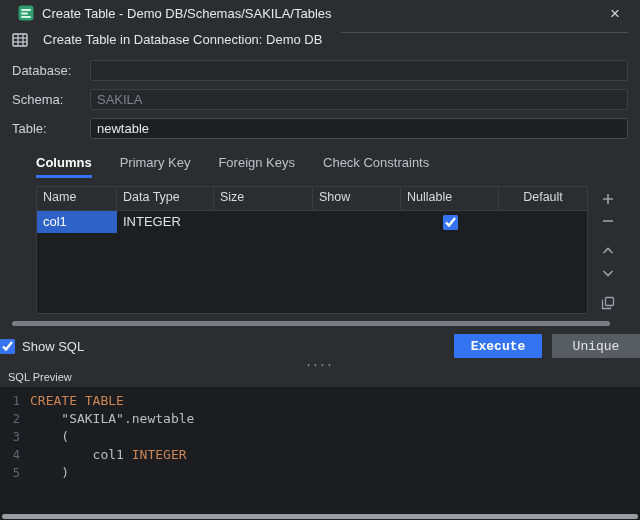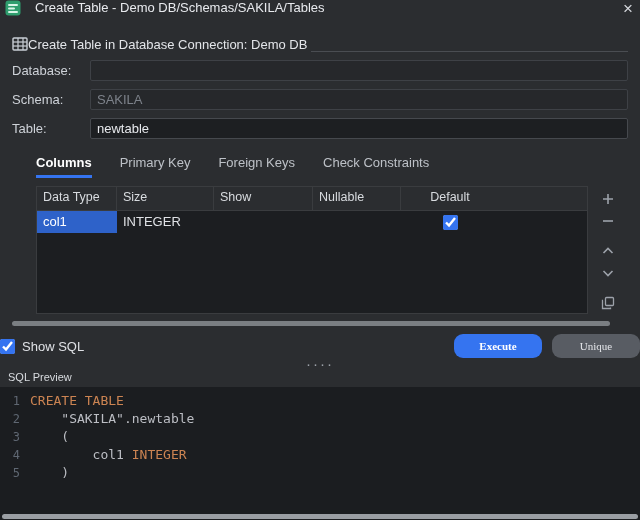--- a/index.html
+++ b/index.html
@@ -4,27 +4,27 @@
 <style>
   * { box-sizing: border-box; }
   html,body { margin:0; padding:0; }
   body {
     width:640px; height:520px; overflow:hidden;
     background:#2b2d30; color:#dfe1e5;
     font-family:"Liberation Sans", sans-serif; font-size:13px;
     display:flex; flex-direction:column;
   }
   
-  .titlebar { height:26px; flex:0 0 26px; display:flex; padding:0 5px; gap:14px; }
+  .titlebar { height:26px; flex:0 0 26px; display:flex; align-items:center; padding:0 18px; gap:8px; }
   .app-icon { width:16px; height:16px; display:inline-flex; }
   .win-title { flex:1; font-size:13px; color:#e8eaee; white-space:nowrap; overflow:hidden; }
   .close-btn { font-size:17px; line-height:1; color:#d4d7dc; cursor:pointer; padding:0 2px; }
   
   .content { padding:6px 12px 0 12px; }
-  .group-header { display:flex; align-items:flex-end; gap:0; height:20px; }
+  .group-header { display:flex; align-items:flex-start; gap:15px; height:20px; }
   .group-title { white-space:nowrap; color:#e3e5e9; }
   .hline { flex:1; height:1px; background:#4a4d52; margin-left:4px; }
   .form-row { display:flex; align-items:center; margin-top:8px; }
   .form-label { width:78px; flex:0 0 78px; color:#ced2d8; }
   .field {
     flex:1; height:21px; border-radius:2px; padding:0 6px;
     font-family:"Liberation Sans", sans-serif; font-size:13px;
     background:#1d1f22; border:1px solid #46494e; color:#e6e8ec; outline:none;
   }
   .field.disabled { background:#26282b; border-color:#3e4146; color:#7d828a; }
@@ -50,22 +50,22 @@
   .tool { width:26px; height:22px; display:flex; align-items:center; justify-content:center; cursor:pointer; color:#9da2aa; }
   .tool.gap { margin-top:8px; }
   .tool svg { display:block; }
   
   .hscroll { margin:7px 12px 0 12px; height:5px; }
   .hscroll .thumb { width:97%; height:5px; background:#8e9297; border-radius:3px; opacity:.8; }
   
   .footer { display:flex; align-items:center; margin-top:8px; padding:0 0; }
   .show-sql { display:flex; align-items:center; gap:7px; cursor:pointer; }
   .buttons { margin-left:auto; display:flex; gap:10px; }
-  .btn { min-width:88px; height:24px; border:none; border-radius:9px; cursor:pointer;
-         font-family:Liberation Serif, serif; font-size:11px; }
+  .btn { min-width:88px; height:24px; border:none; border-radius:1px; cursor:pointer;
+         font-family:Liberation Mono, monospace; font-size:13px; }
   .btn.primary { background:#3574f0; color:#ffffff; font-weight:bold; }
   .btn.secondary { background:#585c63; color:#e4e6ea; }
   
   .splitter { height:12px; display:flex; align-items:center; justify-content:center;
               color:#9ca1a8; letter-spacing:2px; font-size:15px; line-height:6px; cursor:row-resize; }
   
   .sql-label { padding:1px 0 2px 8px; font-size:11px; color:#d8dbdf; }
   .editor { flex:1; margin-top:2px; background:#1b1d20; padding-top:5px; overflow:hidden;
             font-family:"DejaVu Sans Mono", monospace; font-size:13px; }
   .line { display:flex; height:18px; line-height:18px; }
@@ -126,20 +126,21 @@
   <div class="tabs">
     <span class="tab active">Columns</span>
     <span class="tab">Primary Key</span>
     <span class="tab">Foreign Keys</span>
     <span class="tab">Check Constraints</span>
   </div>
 
   <div class="grid-wrap">
     <div class="grid">
       <div class="grid-header">
+        <span class="hcell">Name</span>
         <span class="hcell">Data Type</span>
         <span class="hcell">Size</span>
         <span class="hcell">Show</span>
         <span class="hcell">Nullable</span>
         <span class="hcell">Default</span>
       </div>
       <div class="grid-body">
         <div class="grid-row">
           <span class="cell selected">col1</span>
           <span class="cell">INTEGER</span>

